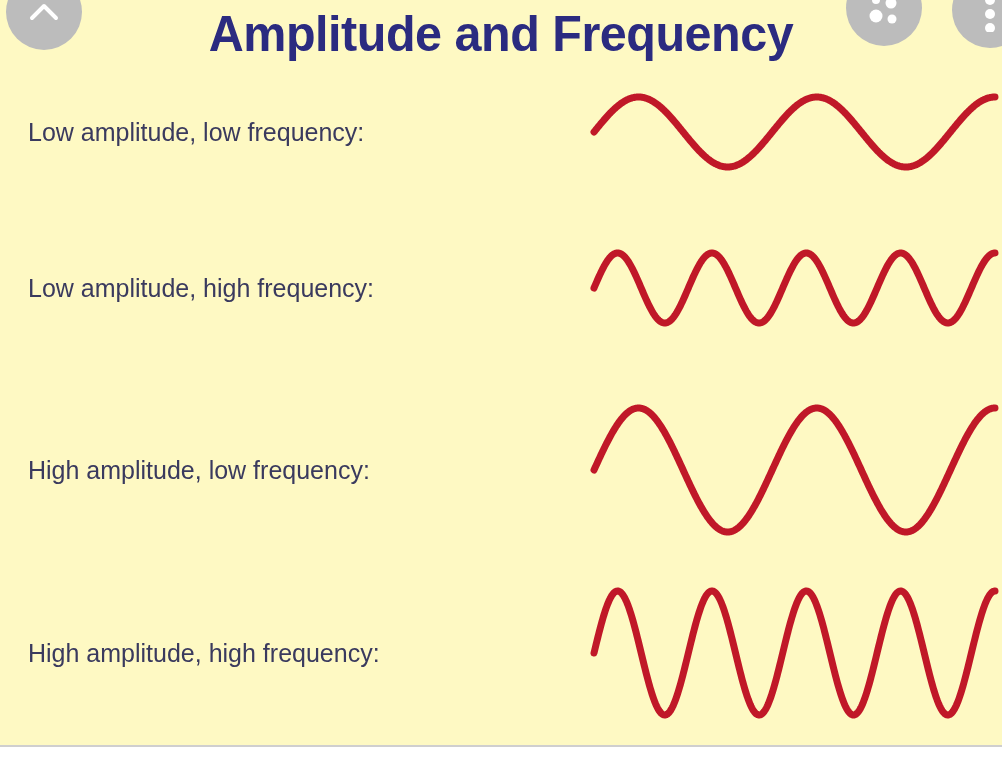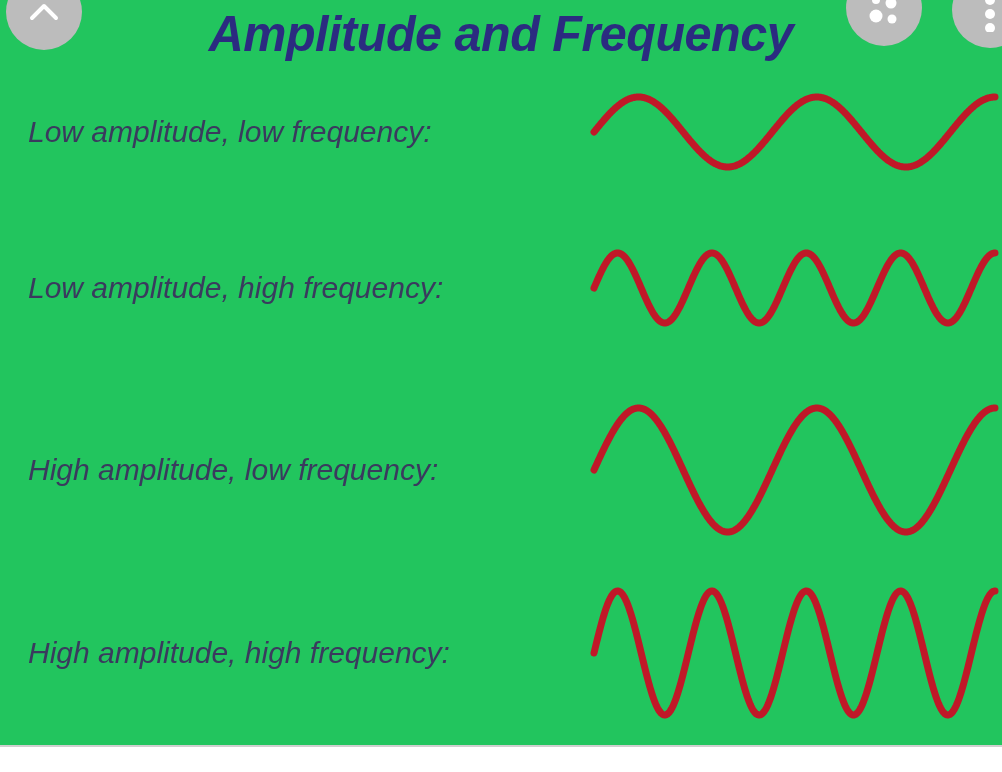--- a/index.html
+++ b/index.html
@@ -13,22 +13,21 @@
     position: relative;
     overflow: hidden;
     font-family: "Liberation Sans", sans-serif;
     -webkit-font-smoothing: antialiased;
   }
 
   
   #slide {
     position: absolute;
     inset: 0;
-    background: #22c55e;
-    font-style: italic;
+    background: #fef9c3;
   }
 
   
   #title {
     position: absolute;
     left: 0;
     top: 2px;
     width: 1002px;
     text-align: center;
     font-family: "Liberation Sans", sans-serif;
@@ -46,21 +45,21 @@
   .row {
     position: absolute;
     left: 0;
     width: 1002px;
     height: 0;
   }
   .row-label {
     position: absolute;
     left: 28px;
     font-family: "Liberation Sans", sans-serif;
-    font-size: 30px;
+    font-size: 25px;
     line-height: 32px;
     color: #3a3a5e;
     white-space: nowrap;
     transform: translateY(-16px);
   }
   .row-wave {
     position: absolute;
     left: 585px;
     width: 415px;
   }

